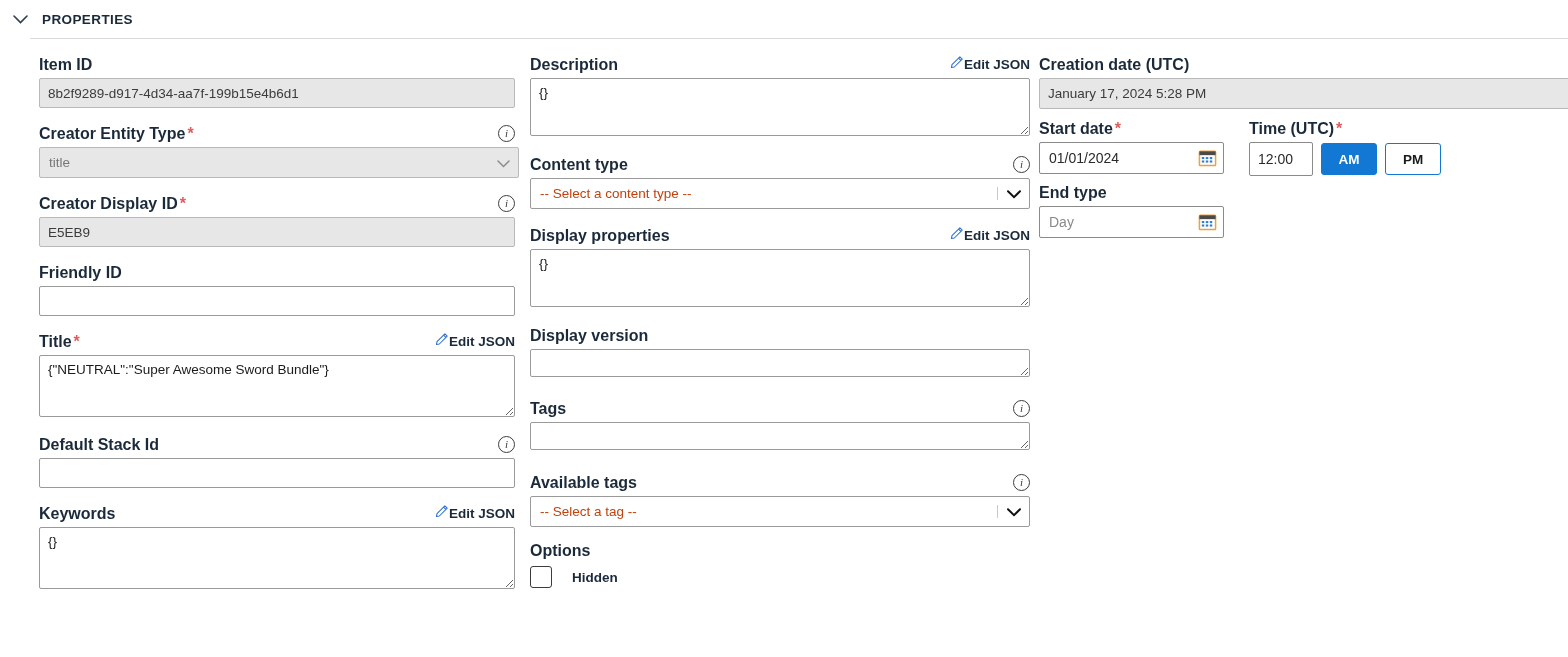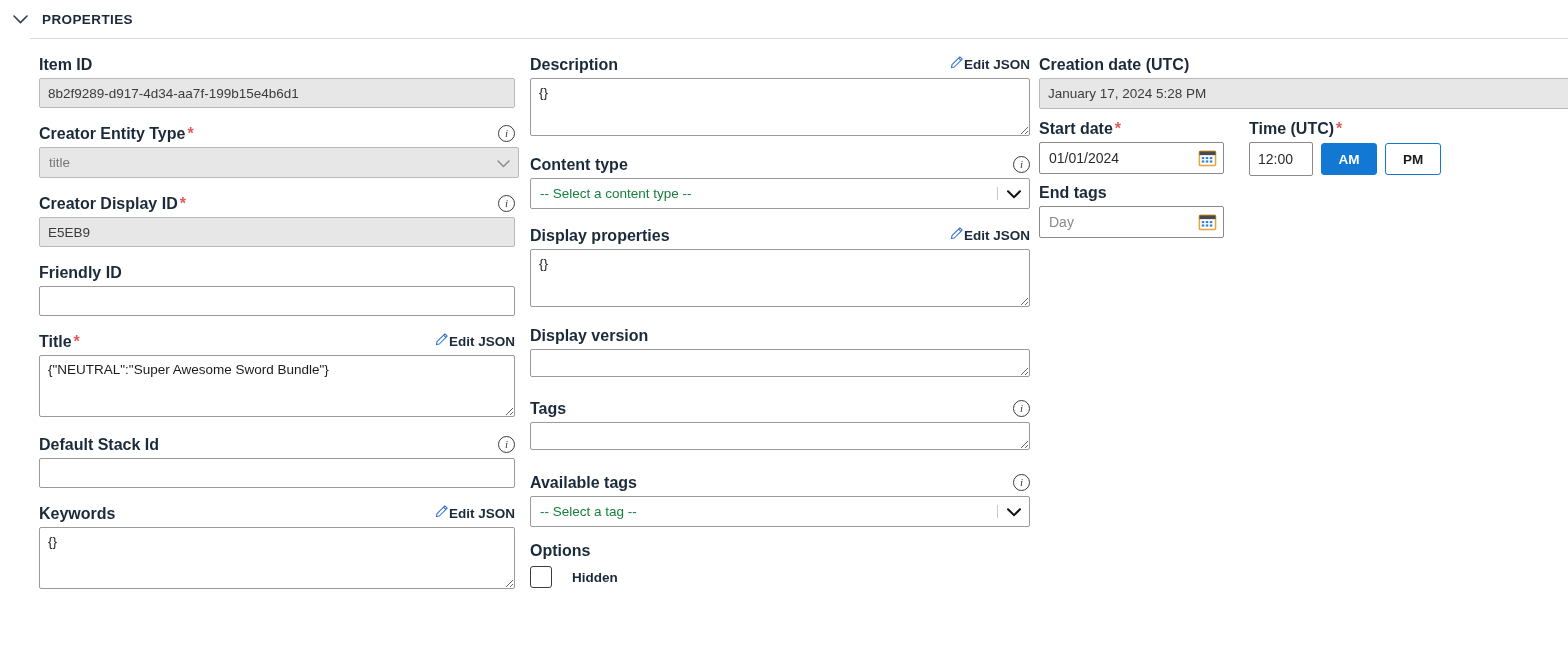--- a/index.html
+++ b/index.html
@@ -137,21 +137,21 @@
   
   .sel-wrap { position: relative; width: 100%; }
   .sel {
     width: 100%;
     height: 31px;
     border: 1px solid #9a9a9a;
     background: #ffffff;
     border-radius: 2px;
     font-family: "Liberation Sans", sans-serif;
     font-size: 13.5px;
-    color: #15803d;
+    color: #c2410c;
     padding: 0 40px 0 9px;
     display: flex;
     align-items: center;
     cursor: pointer;
   }
   .sel-arrow {
     position: absolute;
     right: 9px; top: 50%;
     transform: translateY(-50%);
     pointer-events: none;
@@ -465,21 +465,21 @@
                 <rect x="4" y="12.6" width="2.6" height="2.2" fill="#2e7fd0"></rect>
                 <rect x="8.2" y="12.6" width="2.6" height="2.2" fill="#2e7fd0"></rect>
                 <rect x="12.4" y="12.6" width="2.6" height="2.2" fill="#2e7fd0"></rect>
               </svg>
             </button>
           </div>
         </div>
 
         <div class="field">
           <div class="field-head">
-            <span class="label">End tags</span>
+            <span class="label">End type</span>
           </div>
           <div class="date-wrap">
             <input class="date-inp" placeholder="Day" style="">
             <button class="cal-btn" aria-label="calendar">
               <svg width="19" height="19" viewBox="0 0 20 20" fill="none" aria-hidden="true">
                 <rect x="1.5" y="3" width="17" height="15" rx="1" stroke="#e8a33d" stroke-width="1.6"></rect>
                 <rect x="1.5" y="3" width="17" height="4" fill="#4a4a4a"></rect>
                 <rect x="4" y="9" width="2.6" height="2.2" fill="#2e7fd0"></rect>
                 <rect x="8.2" y="9" width="2.6" height="2.2" fill="#2e7fd0"></rect>
                 <rect x="12.4" y="9" width="2.6" height="2.2" fill="#2e7fd0"></rect>

